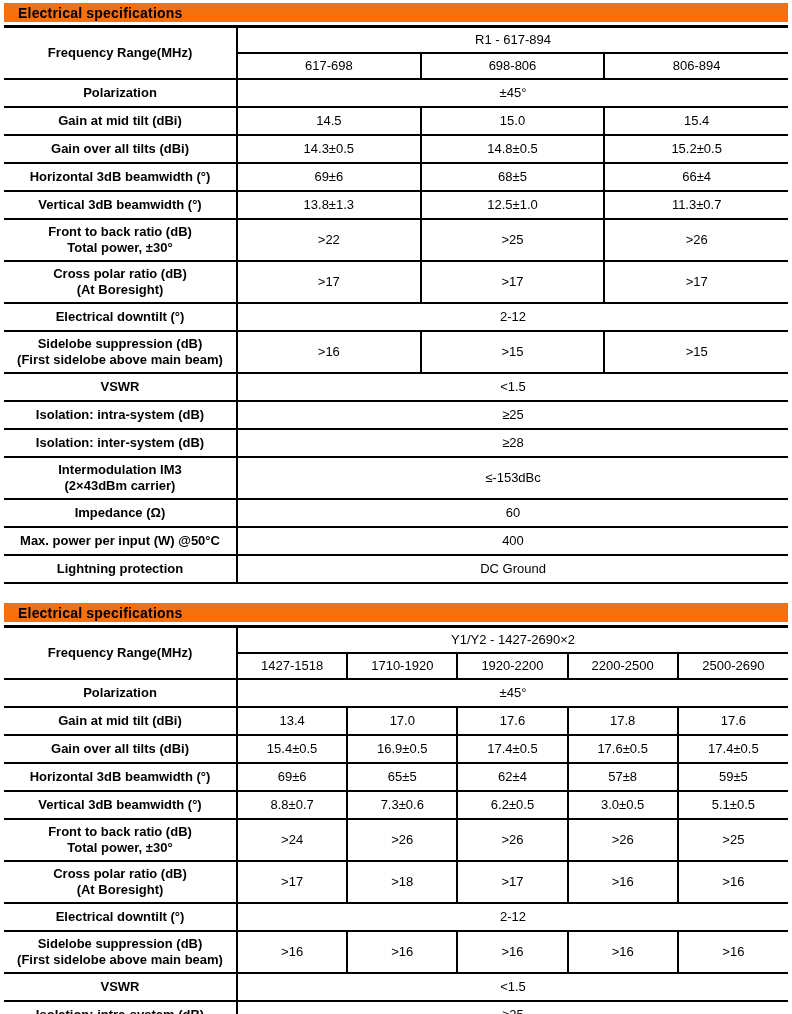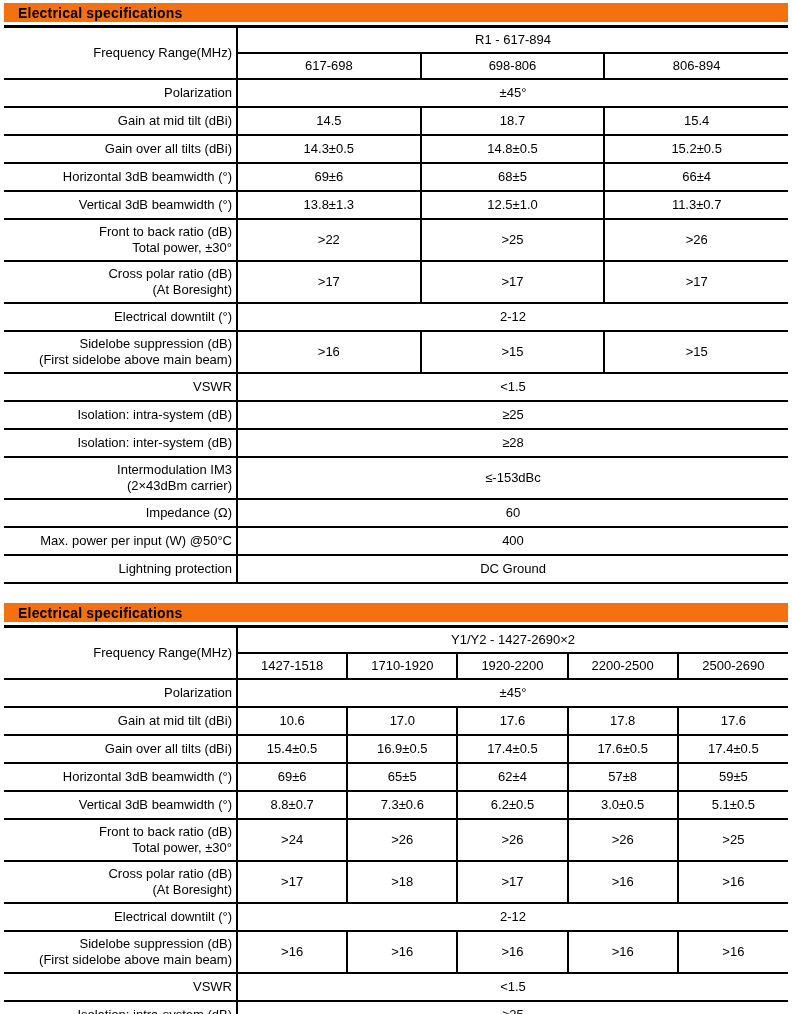--- a/index.html
+++ b/index.html
@@ -43,23 +43,24 @@
   }
   table.spec-table td {
     border-top: 2px solid #000;
     border-bottom: 2px solid #000;
     padding: 2px 4px;
     vertical-align: middle;
     line-height: 1.22;
     overflow: hidden;
   }
   td.label {
-    text-align: right;
+    text-align: center;
     padding-left: 8px;
     white-space: pre-line;
+    font-weight: bold;
   }
   td.val {
     text-align: center;
     border-left: 2px solid #000;
   }
   tr.hdr td { height: 20px; }
   tr.single td { height: 22px; }
   tr.tall td { height: 36px; }
 </style>
 </head>
@@ -88,21 +89,21 @@
             <td class="val">698-806</td>
             <td class="val">806-894</td>
           </tr>
           <tr class="single">
             <td class="label">Polarization</td>
             <td class="val" colspan="3">±45°</td>
           </tr>
           <tr class="single">
             <td class="label">Gain at mid tilt (dBi)</td>
             <td class="val">14.5</td>
-            <td class="val">18.7</td>
+            <td class="val">15.0</td>
             <td class="val">15.4</td>
           </tr>
           <tr class="single">
             <td class="label">Gain over all tilts (dBi)</td>
             <td class="val">14.3±0.5</td>
             <td class="val">14.8±0.5</td>
             <td class="val">15.2±0.5</td>
           </tr>
           <tr class="single">
             <td class="label">Horizontal 3dB beamwidth (°)</td>
@@ -198,21 +199,21 @@
             <td class="val">1920-2200</td>
             <td class="val">2200-2500</td>
             <td class="val">2500-2690</td>
           </tr>
           <tr class="single">
             <td class="label">Polarization</td>
             <td class="val" colspan="5">±45°</td>
           </tr>
           <tr class="single">
             <td class="label">Gain at mid tilt (dBi)</td>
-            <td class="val">10.6</td>
+            <td class="val">13.4</td>
             <td class="val">17.0</td>
             <td class="val">17.6</td>
             <td class="val">17.8</td>
             <td class="val">17.6</td>
           </tr>
           <tr class="single">
             <td class="label">Gain over all tilts (dBi)</td>
             <td class="val">15.4±0.5</td>
             <td class="val">16.9±0.5</td>
             <td class="val">17.4±0.5</td>

